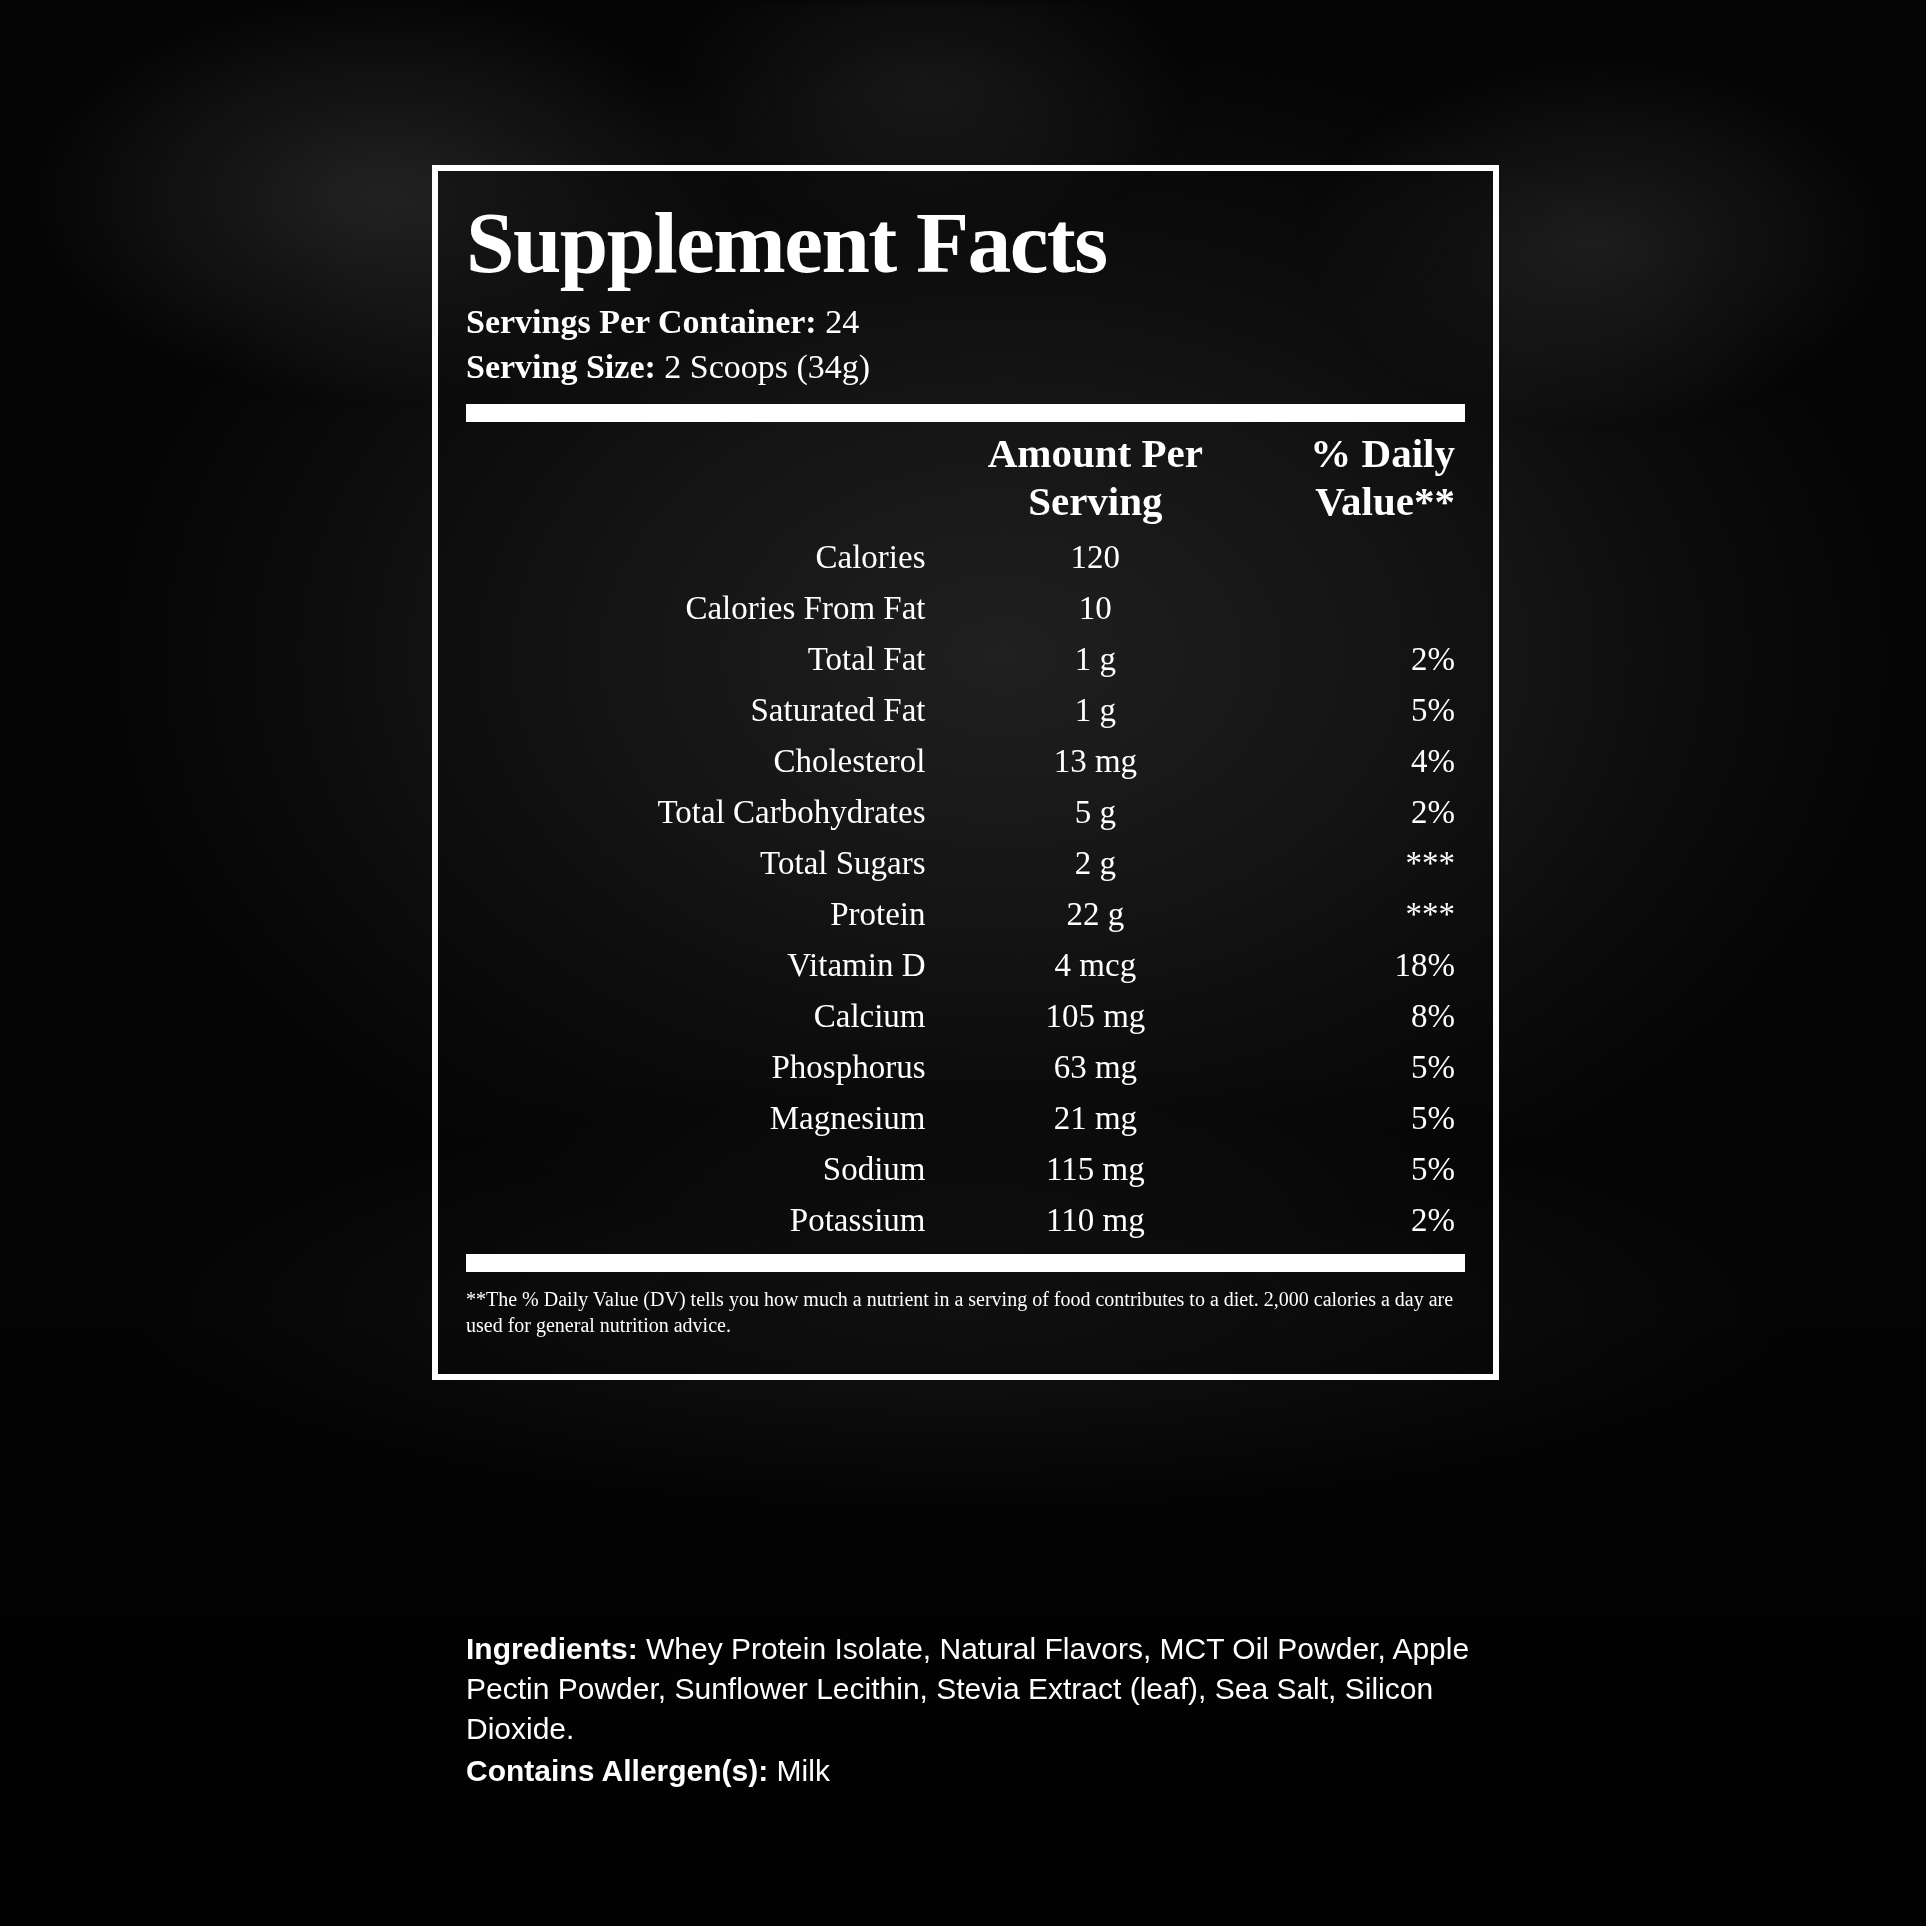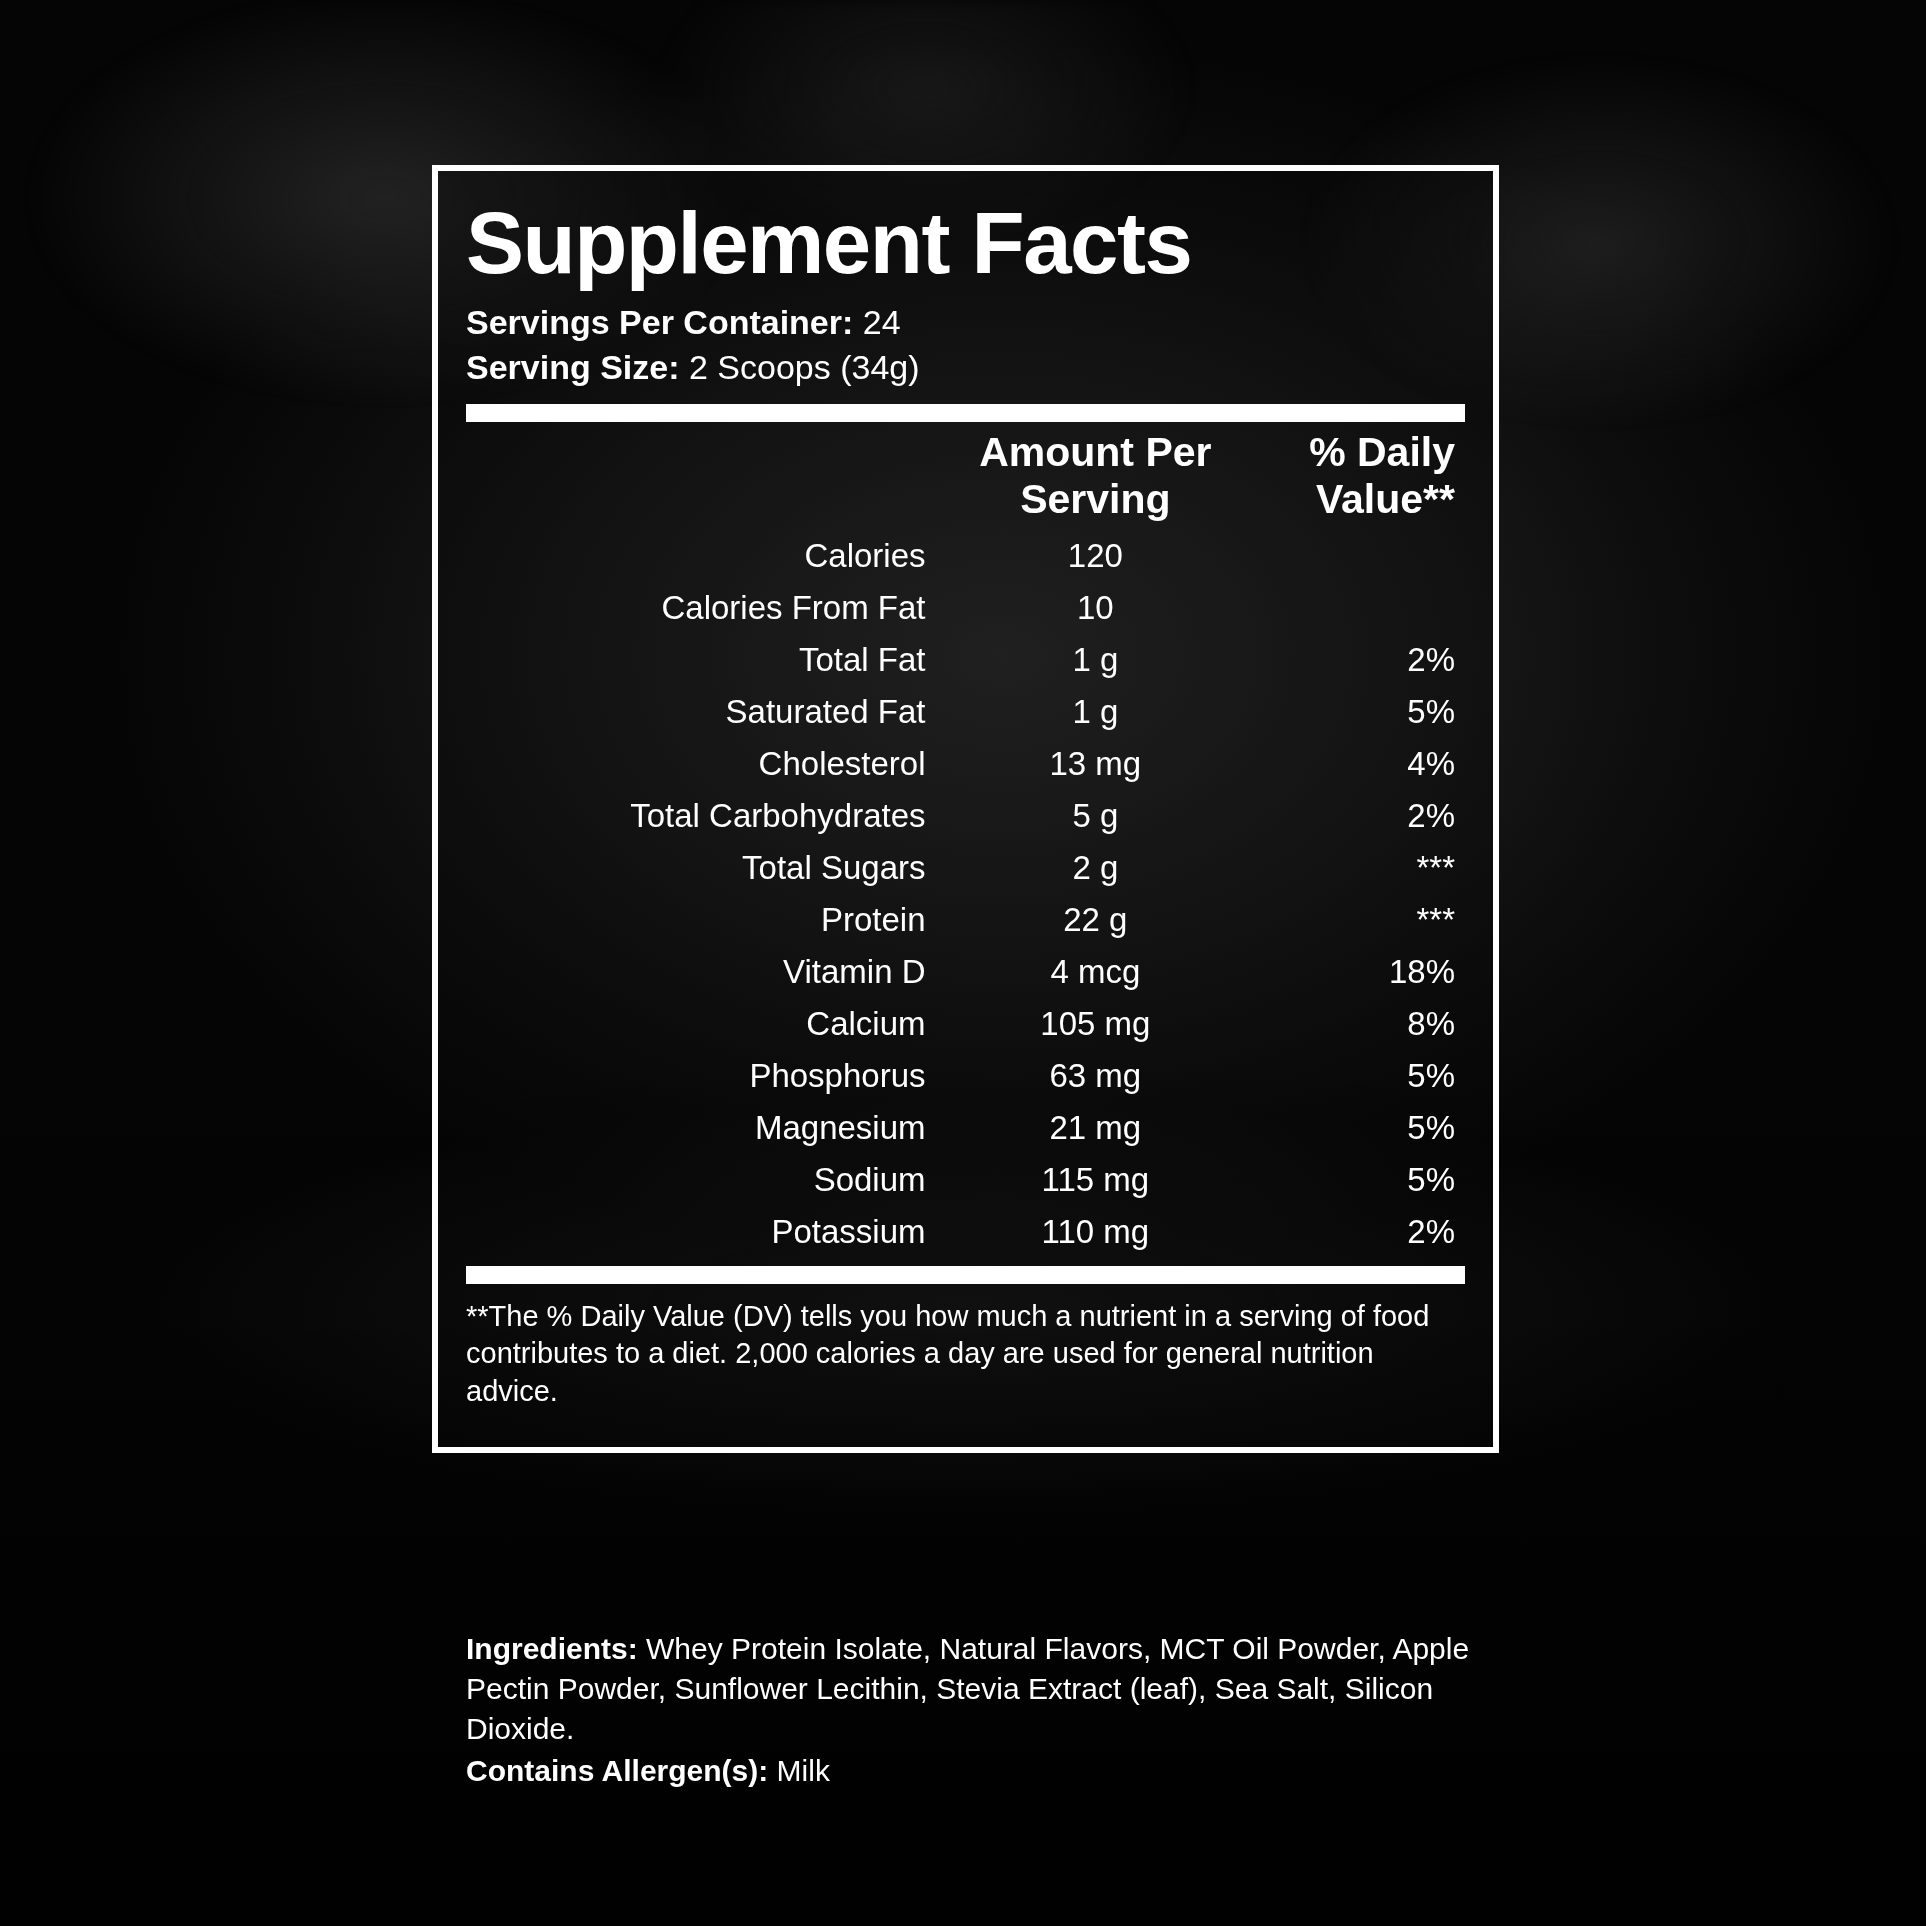--- a/index.html
+++ b/index.html
@@ -47,20 +47,21 @@
     position: absolute;
     left: 432px;
     top: 165px;
     width: 1067px;
     box-sizing: border-box;
     border: 6px solid #ffffff;
     padding: 22px 28px 26px 28px;
     color: #ffffff;
     background: rgba(8,8,8,0.30);
     z-index: 3;
+    font-family: Liberation Serif, serif;
   }
 
   .sf-title {
     font-size: 87px;
     font-weight: 700;
     letter-spacing: -1.5px;
     line-height: 1.0;
     margin: 6px 0 14px 0;
     text-align: left;
   }
@@ -99,21 +100,21 @@
   .col-name { text-align: right; width: 46%; }
   .col-amt  { text-align: center; width: 34%; }
   .col-dv   { text-align: right; width: 20%; padding-right: 10px !important; }
 
   .row-sep td {
     border-bottom: 3px solid #ffffff;
   }
   .indent1 { padding-left: 44px !important; }
 
   .footnotes {
-    font-size: 29px;
+    font-size: 20px;
     line-height: 1.3;
     margin-top: 14px;
   }
   .footnotes p {
     margin: 0 0 10px 0;
   }
 
   .ingredients {
     position: absolute;
     left: 466px;

